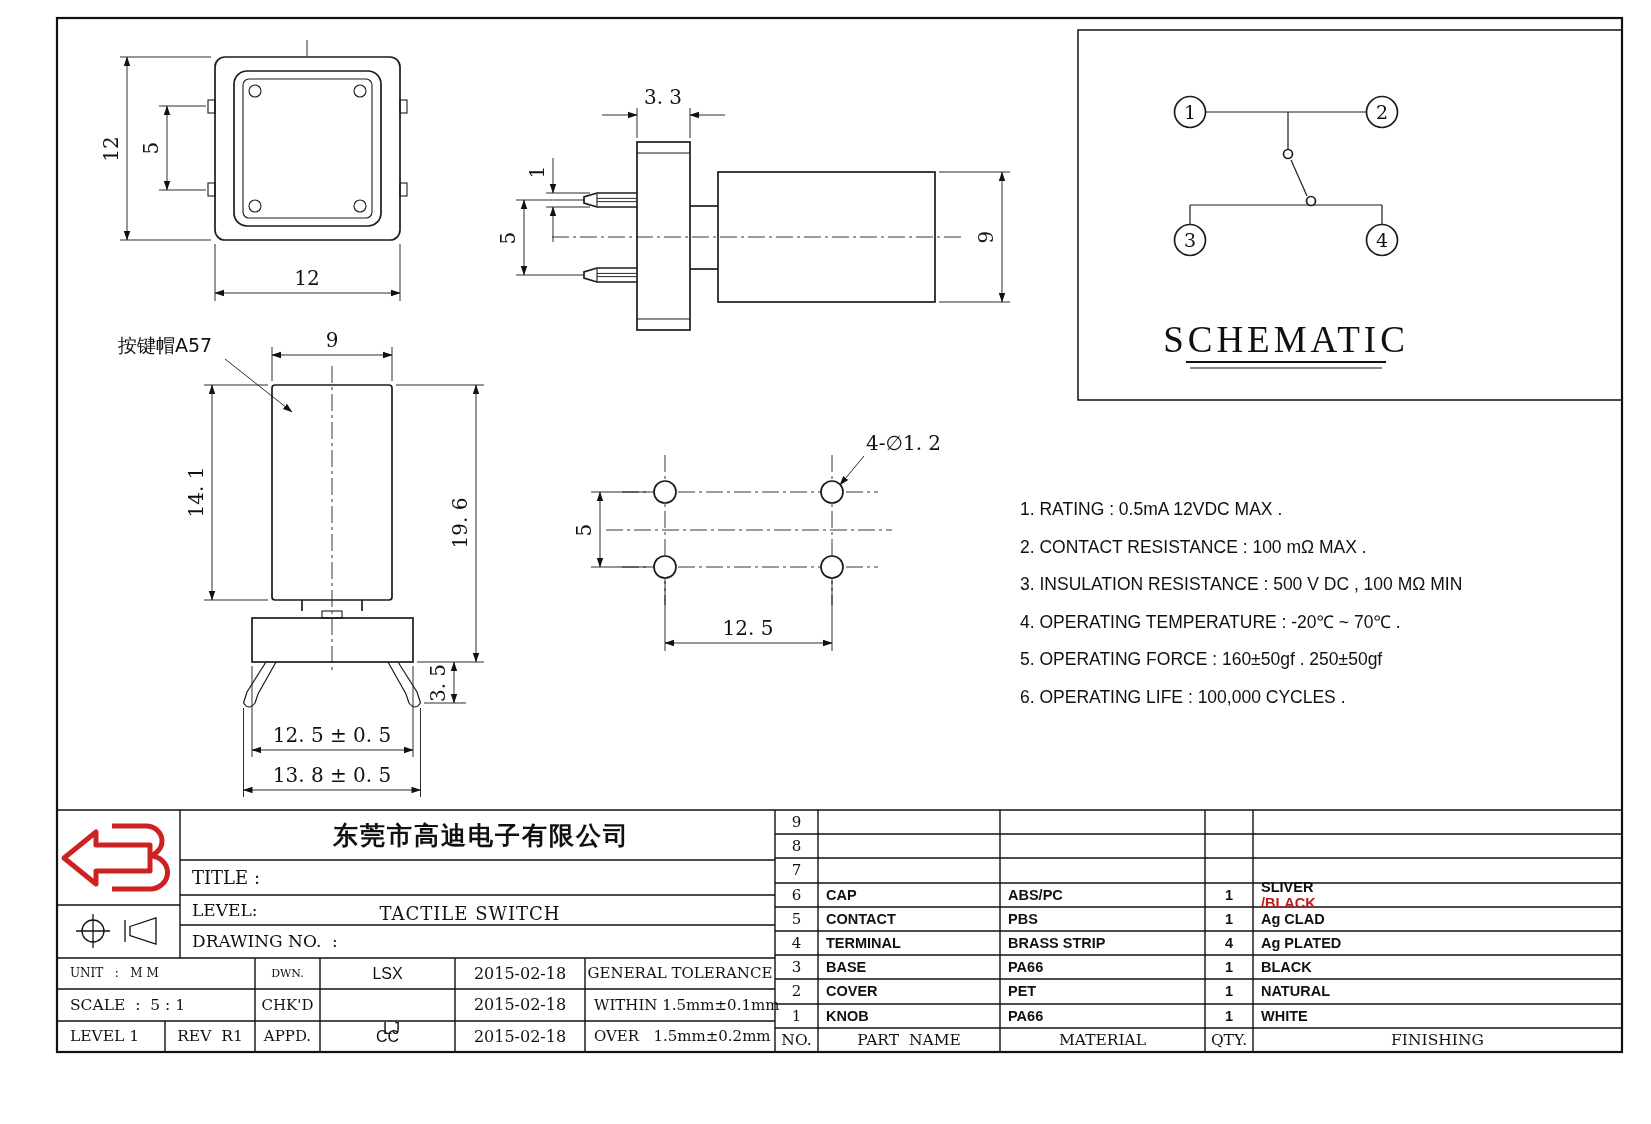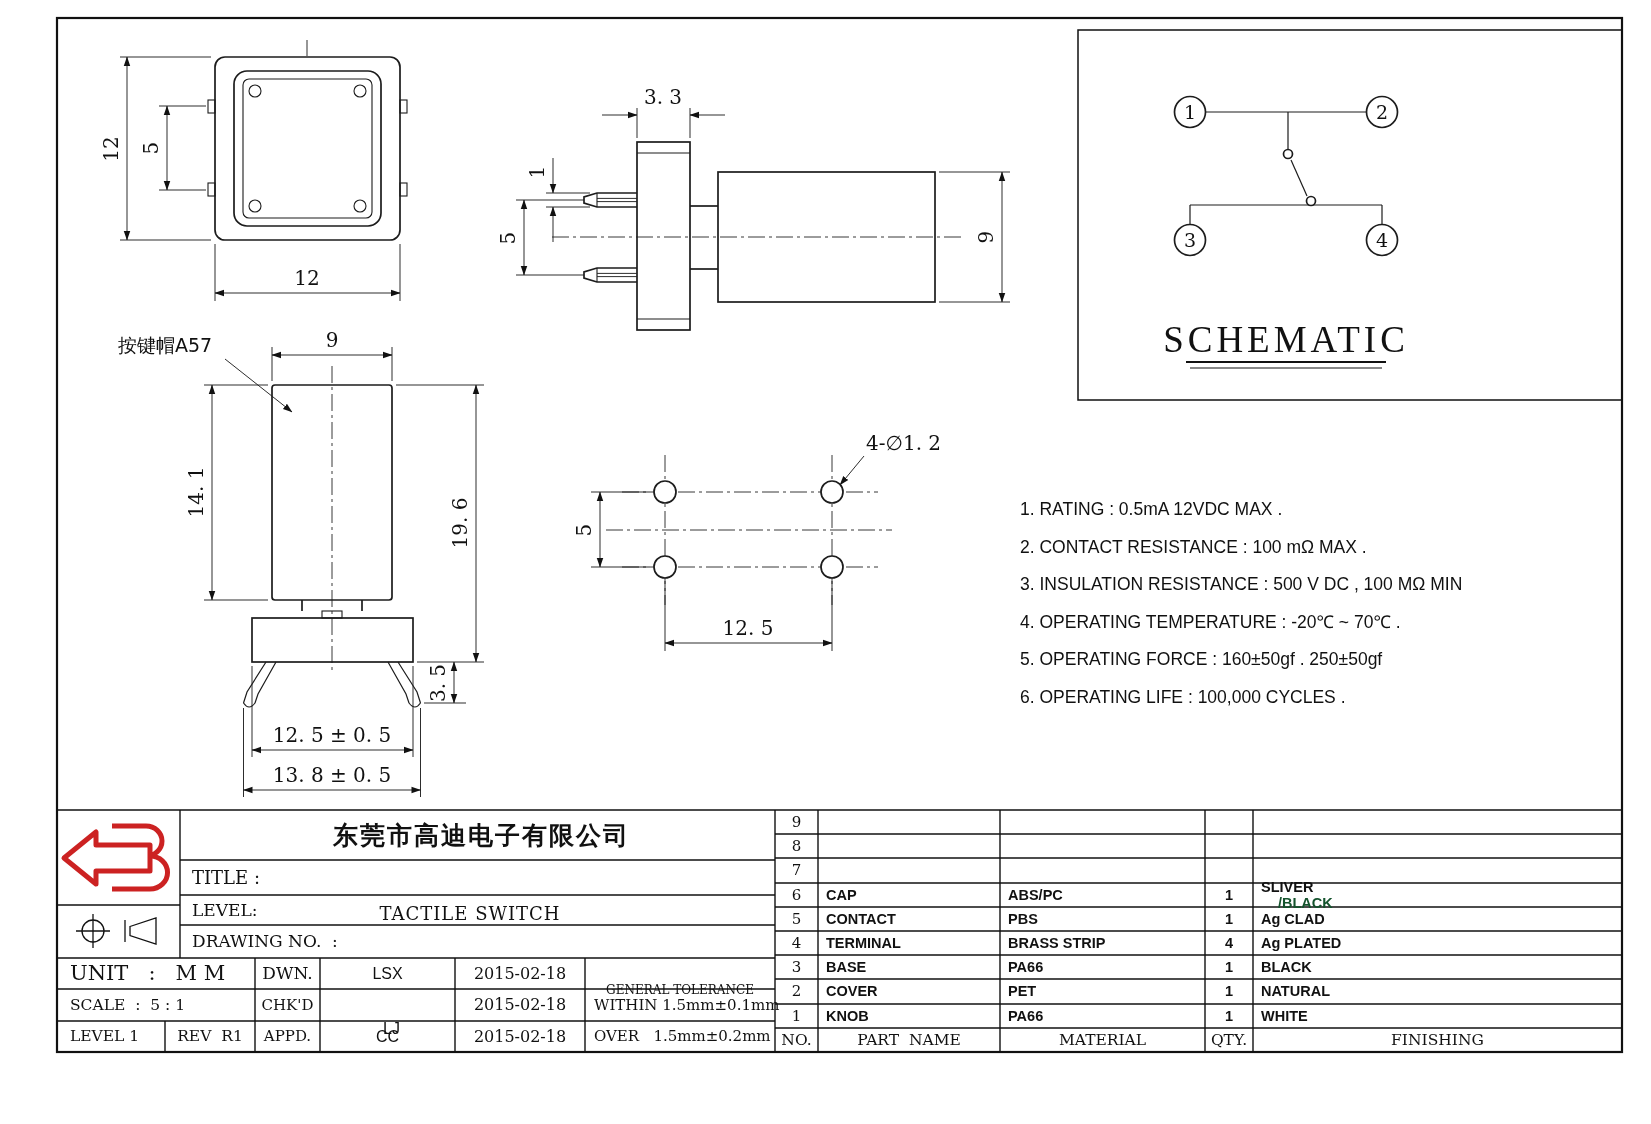--- a/index.html
+++ b/index.html
@@ -33,21 +33,21 @@
 
   .pt-row { position:absolute; left:775px; width:847px; height:24.2px; display:flex; align-items:center; }
   .pt-row span { display:block; white-space:pre; overflow:hidden; }
   .pt-no  { width:43px;  text-align:center; font-family:"DejaVu Serif",serif; font-size:15px; }
   .pt-part{ width:182px; padding-left:8px; font-weight:bold; font-size:14.5px; }
   .pt-mat { width:205px; padding-left:8px; font-weight:bold; font-size:14.5px; }
   .pt-qty { width:48px;  text-align:center; font-weight:bold; font-size:14.5px; }
   .pt-fin { width:369px; padding-left:8px; font-weight:bold; font-size:14.5px;flex-direction:column; }
   .pt-head .pt-no, .pt-head .pt-part, .pt-head .pt-mat, .pt-head .pt-qty, .pt-head .pt-fin
           { font-family:"DejaVu Serif",serif; font-weight:normal; font-size:15.5px; text-align:center; padding-left:0; }
-  .gray { color:#14532d; display:inline !important;margin-left:17px; }
+  .gray { color:#b91c1c; display:inline !important; }
   .fin-wrap { display:flex !important; }
   .fin-wrap span { display:inline; }
 </style>
 </head>
 <body>
 
 <svg class="draw" width="1651" height="1124" viewBox="0 0 1651 1124">
   <defs>
     <marker id="arr" viewBox="0 0 10 10" refX="9.5" refY="5" markerWidth="10" markerHeight="10" orient="auto-start-reverse">
       <path d="M0,1.6 L10,5 L0,8.4 Z" fill="#111"></path>
@@ -280,25 +280,25 @@
 
 <div>
   <div class="tb-company pre">东莞市高迪电子有限公司</div>
 
   <div class="abs serif pre" style="left:192px;top:860px;height:35px;line-height:35px;font-size:18px;">TITLE :</div>
   <div class="abs serif ctr pre" style="left:300px;top:896px;width:340px;height:35px;line-height:35px;font-size:18px;letter-spacing:1px;">TACTILE SWITCH</div>
 
   <div class="abs serif pre" style="left:192px;top:895px;height:30px;line-height:30px;font-size:17px;">LEVEL:</div>
   <div class="abs serif pre" style="left:192px;top:925px;height:33px;line-height:33px;font-size:17px;">DRAWING NO.  :</div>
 
-  <div class="abs serif pre" style="left:70px;top:958px;height:38px;line-height:31px;font-size:21px;">UNIT   :   M M</div>
-  <div class="abs serif ctr" style="left:255px;top:958px;width:65px;height:31px;line-height:31px;font-size:17px;">DWN.</div>
+  <div class="abs serif pre" style="left:70px;top:958px;height:38px;line-height:31px;font-size:12px;">UNIT   :   M M</div>
+  <div class="abs serif ctr" style="left:255px;top:958px;width:65px;height:31px;line-height:31px;font-size:11px;">DWN.</div>
   <div class="abs ctr" style="left:320px;top:958px;width:135px;height:31px;line-height:31px;font-size:16px;">LSX</div>
   <div class="abs serif ctr" style="left:455px;top:958px;width:130px;height:31px;line-height:31px;font-size:16px;">2015-02-18</div>
-  <div class="abs serif ctr pre" style="left:585px;top:958px;width:190px;height:31px;line-height:31px;font-size:12px;margin-top:17px;">GENERAL TOLERANCE</div>
+  <div class="abs serif ctr pre" style="left:585px;top:958px;width:190px;height:31px;line-height:31px;font-size:15px;">GENERAL TOLERANCE</div>
 
   <div class="abs serif pre" style="left:70px;top:989px;height:32px;line-height:32px;font-size:15.5px;">SCALE  :  5 : 1</div>
   <div class="abs serif ctr" style="left:255px;top:989px;width:65px;height:32px;line-height:32px;font-size:15px;">CHK'D</div>
   <div class="abs ctr" style="left:324px;top:989px;width:135px;height:32px;line-height:32px;font-size:16px;margin-top:24px;">LJ</div>
   <div class="abs serif ctr" style="left:455px;top:989px;width:130px;height:32px;line-height:32px;font-size:16px;">2015-02-18</div>
   <div class="abs serif pre" style="left:594px;top:989px;height:32px;line-height:32px;font-size:15px;">WITHIN 1.5mm±0.1mm</div>
 
   <div class="abs serif pre" style="left:70px;top:1021px;height:31px;line-height:31px;font-size:15.5px;">LEVEL 1</div>
   <div class="abs serif ctr pre" style="left:165px;top:1021px;width:90px;height:31px;line-height:31px;font-size:15.5px;">REV  R1</div>
   <div class="abs serif ctr" style="left:255px;top:1021px;width:65px;height:31px;line-height:31px;font-size:15px;">APPD.</div>

